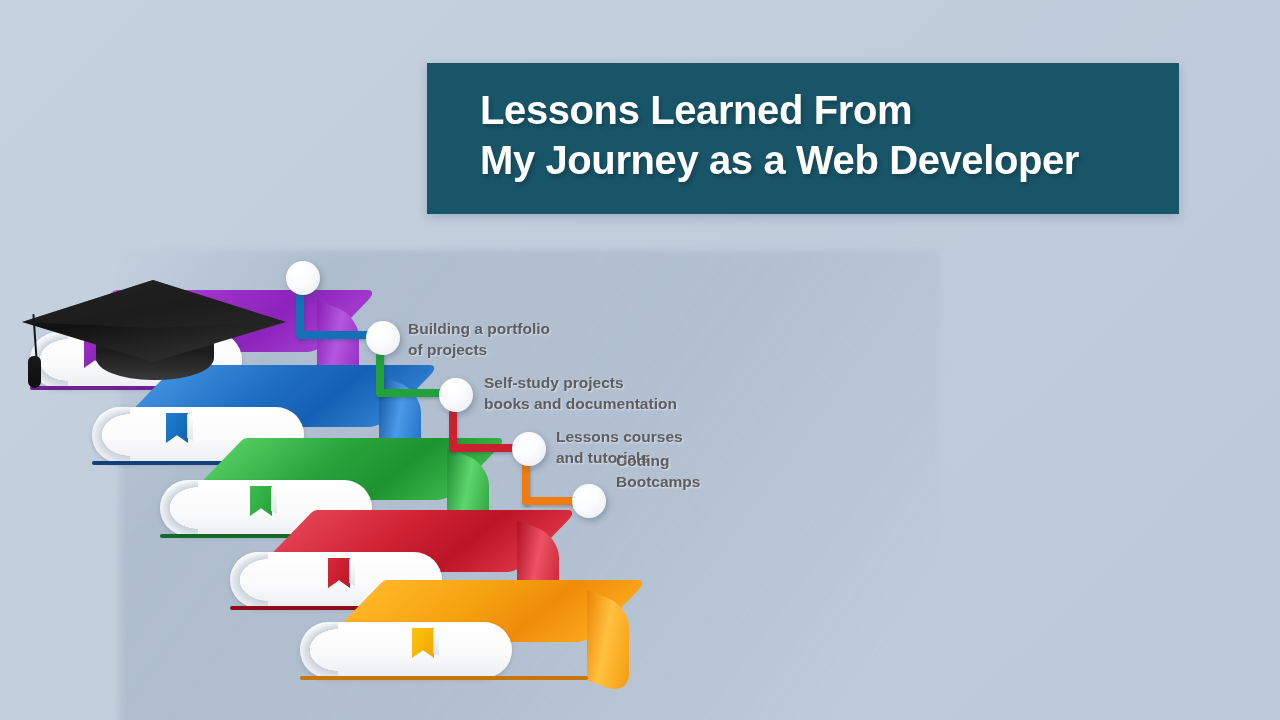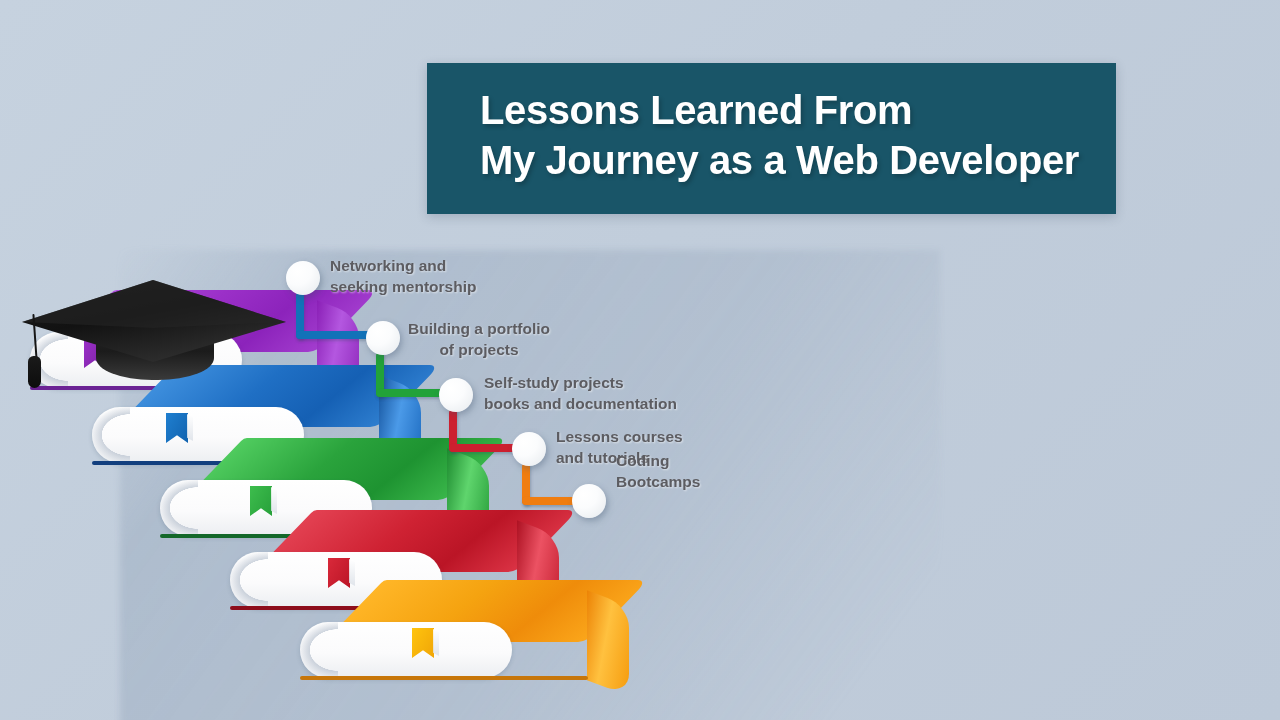--- a/index.html
+++ b/index.html
@@ -18,21 +18,21 @@
   .bigshadow{
     position:absolute;left:120px;top:250px;width:820px;height:560px;
     background:linear-gradient(126deg,rgba(125,145,170,.00) 0%,rgba(125,145,170,.28) 18%,rgba(125,145,170,.20) 55%,rgba(125,145,170,0) 86%);
     transform:rotate(0deg);
     filter:blur(3px);
     pointer-events:none;
   }
 
   
   .banner{
-    position:absolute;left:427px;top:63px;width:689px;height:151px;
+    position:absolute;left:427px;top:63px;width:752px;height:151px;
     background:#195568;
     box-shadow:0 3px 10px rgba(40,60,80,.22);
   }
   .banner-title{
     position:absolute;left:53px;top:22px;width:760px;
     color:#ffffff;
     font-size:40px;line-height:50px;font-weight:bold;
     letter-spacing:-.4px;
     text-shadow:2px 3px 4px rgba(0,0,0,.22);
     white-space:pre-line;
@@ -222,23 +222,21 @@
       <div class="vseg" style="left:0;top:0;height:42px;background:#f07d10;box-shadow:1px 2px 3px rgba(50,70,95,.3);"></div>
       <div class="hseg" style="left:0;top:34px;width:74px;background:#f07d10;box-shadow:1px 2px 3px rgba(50,70,95,.3);"></div>
     </div>
 
     <div class="node" style="left:286px;top:261px;"></div>
     <div class="node" style="left:366px;top:321px;"></div>
     <div class="node" style="left:439px;top:378px;"></div>
     <div class="node" style="left:512px;top:432px;"></div>
     <div class="node" style="left:572px;top:484px;"></div>
 
-    <div class="label" style="left:330px;top:256px;">Networking and
-seeking mentorship</div>
-    <div class="label" style="left:408px;top:319px;text-align:center;">Building a portfolio
+    <div class="label" style="left:408px;top:319px;">Building a portfolio
 of projects</div>
     <div class="label" style="left:484px;top:373px;">Self-study projects
 books and documentation</div>
     <div class="label" style="left:556px;top:427px;">Lessons courses
 and tutorials</div>
     <div class="label" style="left:616px;top:451px;">Coding
 Bootcamps</div>
   </div>
 
 </div>

